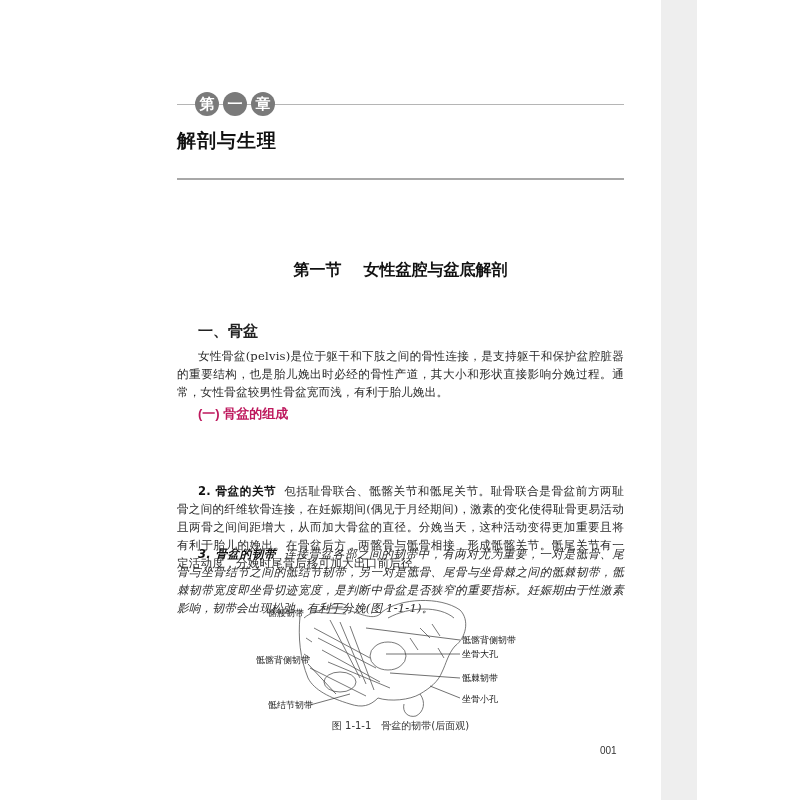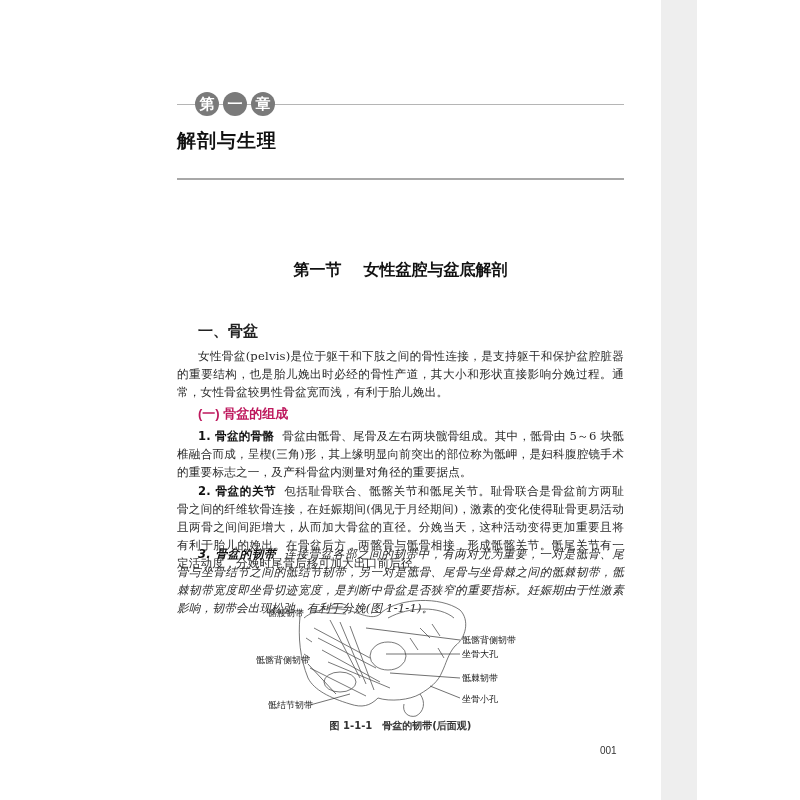--- a/index.html
+++ b/index.html
@@ -24,21 +24,21 @@
   .para { position:absolute; left:177px; width:447px; font-size:11.6px; line-height:18px;
           text-align:justify; text-indent:21px; color:#2a2a2a; letter-spacing:0.2px; }
   .para b { font-family:"DejaVu Sans",sans-serif; font-weight:bold; margin-right:8px; color:#111; }
   .p-intro { top:347px; }
   .p-item1 { top:427px; }
   .p-item2 { top:482px; }
   .p-item3 { top:545px;font-style:italic; }
   .figure { position:absolute; left:270px; top:598px; width:270px; height:120px; }
   .fig-label { position:absolute; font-size:9px; color:#222; white-space:nowrap; }
   .fig-caption { position:absolute; left:177px; width:447px; top:719px; text-align:center;
-                 font-family:"DejaVu Sans",sans-serif; font-size:10px; font-weight:bold; color:#333; }
+                 font-family:"DejaVu Sans",sans-serif; font-size:10px; font-weight:normal; color:#333; }
   .page-number { position:absolute; left:600px; top:745px; font-family:Liberation Sans, sans-serif; font-size:10px; color:#333; }
 </style>
 </head>
 <body>
 
 <div class="page">
 
   <div class="side-band"></div>
 
   <div class="rule rule-top"></div>
@@ -53,23 +53,20 @@
   <div class="section-title">
     <span>第一节</span><span class="gap"></span><span>女性盆腔与盆底解剖</span>
   </div>
 
   <div class="h1">一、骨盆</div>
 
   <p class="para p-intro" style="margin:0;">女性骨盆(pelvis)是位于躯干和下肢之间的骨性连接，是支持躯干和保护盆腔脏器的重要结构，也是胎儿娩出时必经的骨性产道，其大小和形状直接影响分娩过程。通常，女性骨盆较男性骨盆宽而浅，有利于胎儿娩出。</p>
 
   <div class="h2">(一) 骨盆的组成</div>
 
-  <p class="para p-item1" style="margin:0;">
-    <b>1. 骨盆的骨骼</b><span>骨盆由骶骨、尾骨及左右两块髋骨组成。其中，骶骨由 5～6 块骶椎融合而成，呈楔(三角)形，其上缘明显向前突出的部位称为骶岬，是妇科腹腔镜手术的重要标志之一，及产科骨盆内测量对角径的重要据点。</span>
-  </p>
   <p class="para p-item2" style="margin:0;">
     <b>2. 骨盆的关节</b><span>包括耻骨联合、骶髂关节和骶尾关节。耻骨联合是骨盆前方两耻骨之间的纤维软骨连接，在妊娠期间(偶见于月经期间)，激素的变化使得耻骨更易活动且两骨之间间距增大，从而加大骨盆的直径。分娩当天，这种活动变得更加重要且将有利于胎儿的娩出。在骨盆后方，两髂骨与骶骨相接，形成骶髂关节。骶尾关节有一定活动度，分娩时尾骨后移可加大出口前后径。</span>
   </p>
   <p class="para p-item3" style="margin:0;">
     <b>3. 骨盆的韧带</b><span>连接骨盆各部之间的韧带中，有两对尤为重要，一对是骶骨、尾骨与坐骨结节之间的骶结节韧带，另一对是骶骨、尾骨与坐骨棘之间的骶棘韧带，骶棘韧带宽度即坐骨切迹宽度，是判断中骨盆是否狭窄的重要指标。妊娠期由于性激素影响，韧带会出现松弛，有利于分娩(图 1-1-1)。</span>
   </p>
 
   <div class="figure">
     <svg width="270" height="120" viewBox="0 0 270 120">
       <g fill="none" stroke="#555" stroke-width="0.8">

